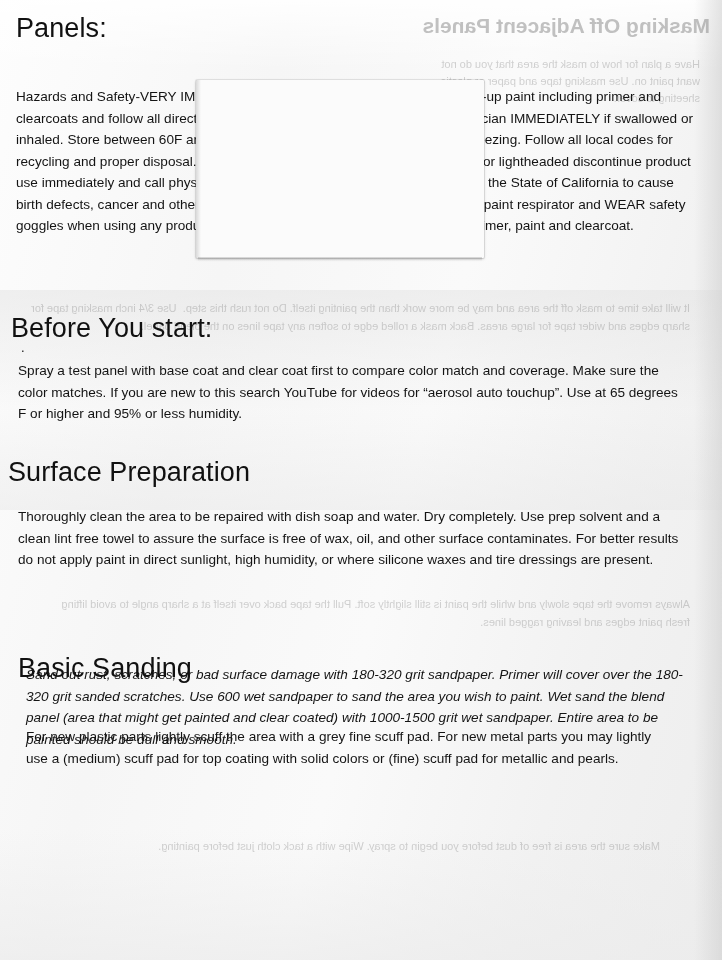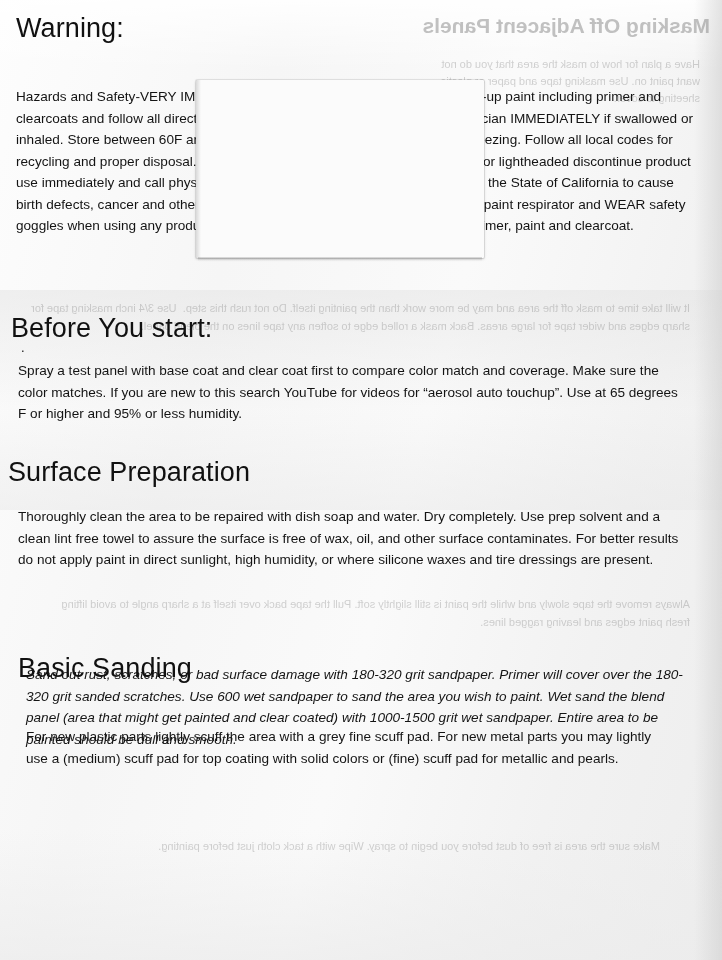--- a/index.html
+++ b/index.html
@@ -179,21 +179,21 @@
   <div class="edge-right"></div>
 
   <div class="bleed bleed-title">Masking Off Adjacent Panels</div>
   <div class="bleed bleed-b1">Have a plan for how to mask the area that you do not want paint on. Use masking tape and paper or plastic sheeting to cover.</div>
   <div class="bleed bleed-b2">It will take time to mask off the area and may be more work than the painting itself. Do not rush this step.  Use 3/4 inch masking tape for sharp edges and wider tape for large areas. Back mask a rolled edge to soften any tape lines on the blend panel.</div>
   <div class="bleed bleed-b3">Always remove the tape slowly and while the paint is still slightly soft. Pull the tape back over itself at a sharp angle to avoid lifting fresh paint edges and leaving ragged lines.</div>
   <div class="bleed bleed-b4">Make sure the area is free of dust before you begin to spray. Wipe with a tack cloth just before painting.</div>
 
   <div class="content">
 
-    <h1 class="section abs" id="warning-heading">Warning:</h1>
+    <h1 class="section abs" id="warning-heading">Panels:</h1>
     <p class="body abs" id="warning-text">Hazards and Safety-VERY IMPORTANT. Read all labels carefully on all touch-up paint including primer and clearcoats and follow all directions. Keep out of reach of children. Call a physician IMMEDIATELY if swallowed or inhaled. Store between 60F and 120F. DO NOT STORE IN CAR and avoid freezing. Follow all local codes for recycling and proper disposal. Use with adequate ventilation. If you feel dizzy or lightheaded discontinue product use immediately and call physician. This product contains chemicals known to the State of California to cause birth defects, cancer and other reproductive harm. WEAR an approved active paint respirator and WEAR safety goggles when using any product that may enter the eyes. This includes the primer, paint and clearcoat.</p>
 
     <h1 class="section abs" id="before-heading">Before You start:</h1>
     <div class="abs" id="before-dot">.</div>
     <p class="body abs" id="before-text">Spray a test panel with base coat and clear coat first to compare color match and coverage. Make sure the color matches.  If you are new to this search YouTube for videos for “aerosol auto touchup”.  Use at 65 degrees F or higher and 95% or less humidity.</p>
 
     <h1 class="section abs" id="surface-heading">Surface Preparation</h1>
     <p class="body abs" id="surface-text">Thoroughly clean the area to be repaired with dish soap and water.  Dry completely. Use prep solvent and a clean lint free towel to assure the surface is free of wax, oil, and other surface contaminates. For better results do not apply paint in direct sunlight, high humidity, or where silicone waxes and tire dressings are present.</p>
 
     <h1 class="section abs" id="sanding-heading">Basic Sanding</h1>

